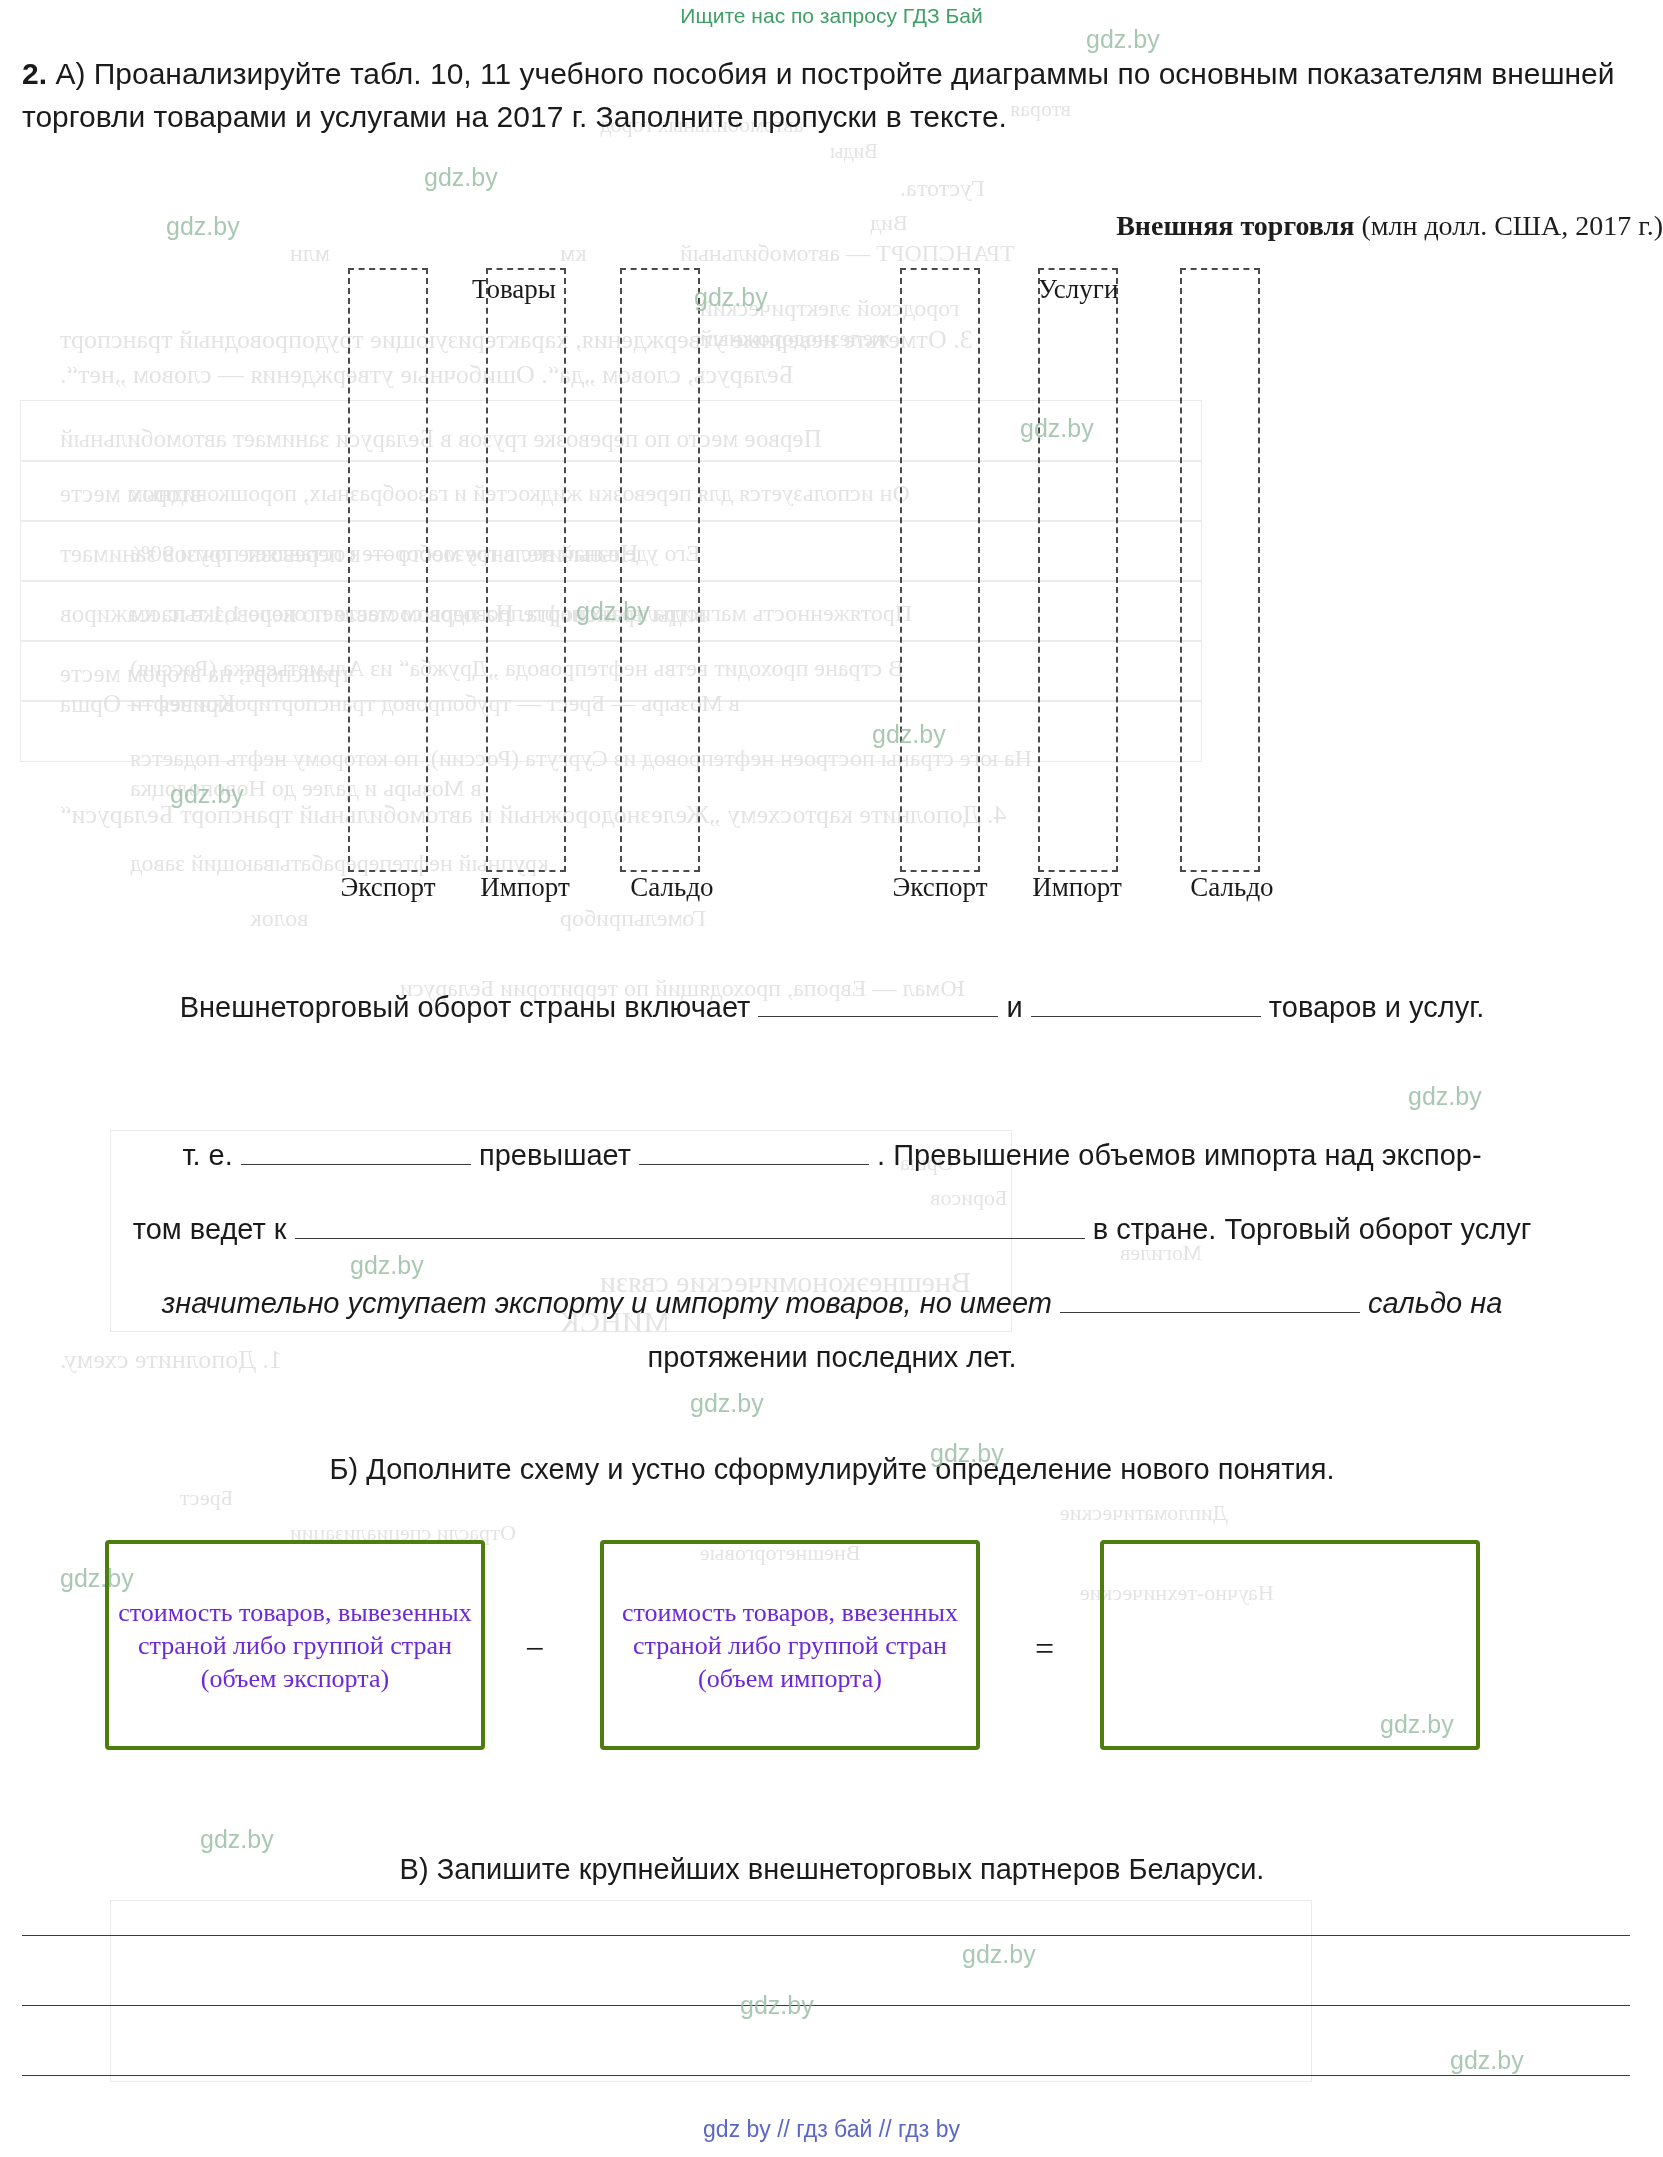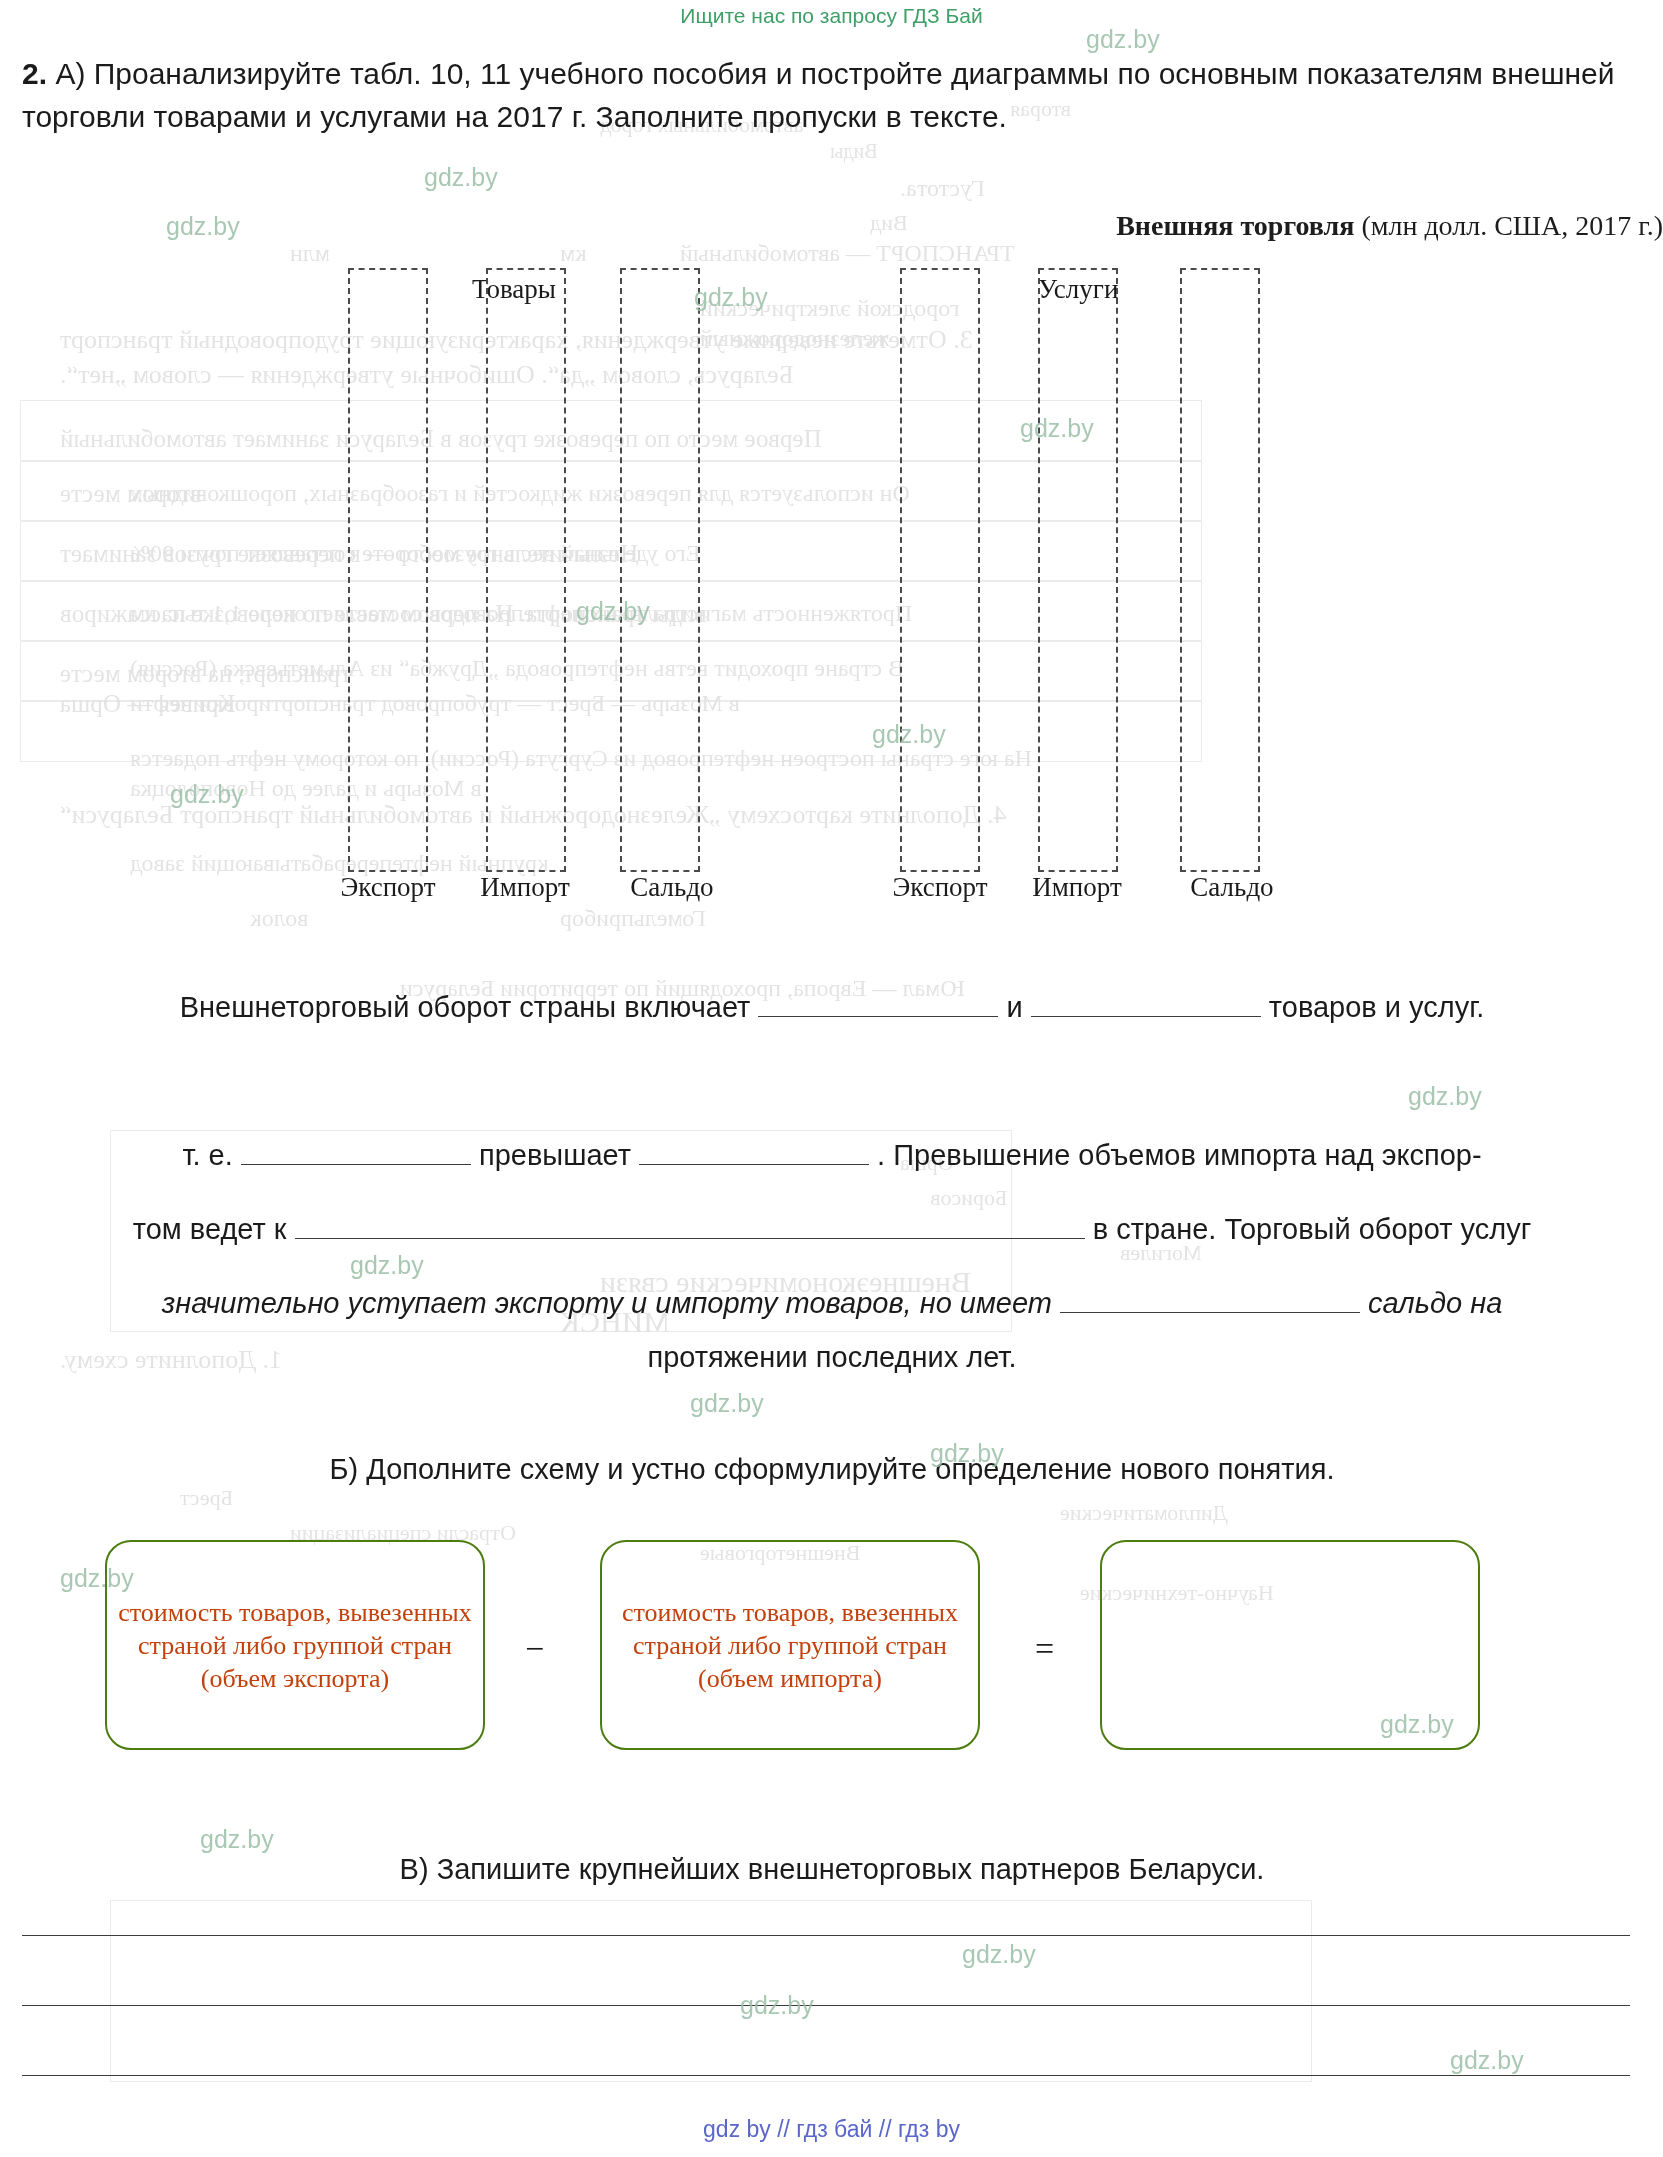--- a/index.html
+++ b/index.html
@@ -148,31 +148,31 @@
   
   #scheme {
     position: absolute;
     left: 0;
     top: 1530px;
     width: 1663px;
     height: 240px;
   }
   .scheme-box {
     position: absolute;
-    border: 2px solid #4d7c0f;
-    border-radius: 26px;
+    border: 4px solid #4d7c0f;
+    border-radius: 4px;
     box-sizing: border-box;
     display: flex;
     align-items: center;
     justify-content: center;
     text-align: center;
     font-family: "Liberation Serif", serif;
     font-size: 26px;
     line-height: 33px;
-    color: #c2410c;
+    color: #6d28d9;
   }
   .op {
     position: absolute;
     font-size: 34px;
     font-family: "Liberation Serif", serif;
     color: #1b1b1b;
   }
 
   
   .answer-line {

